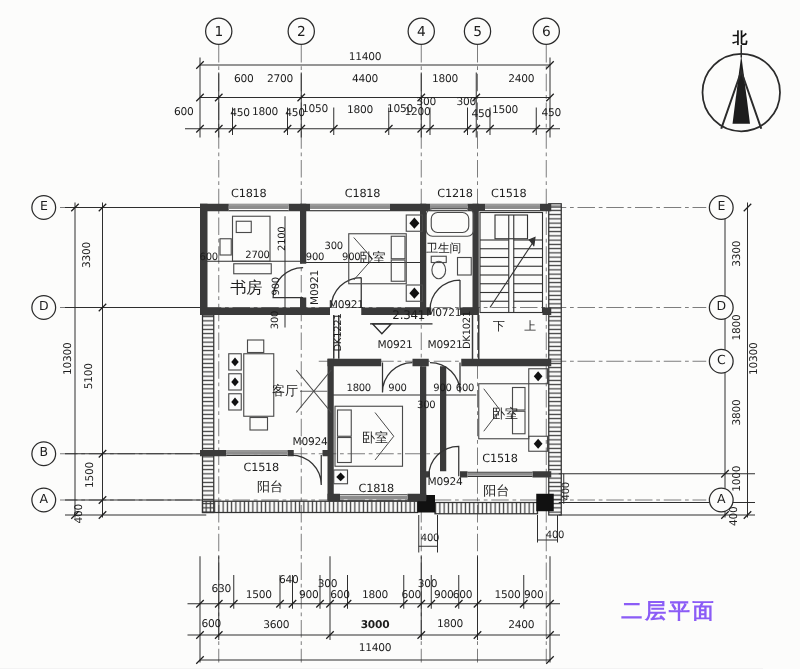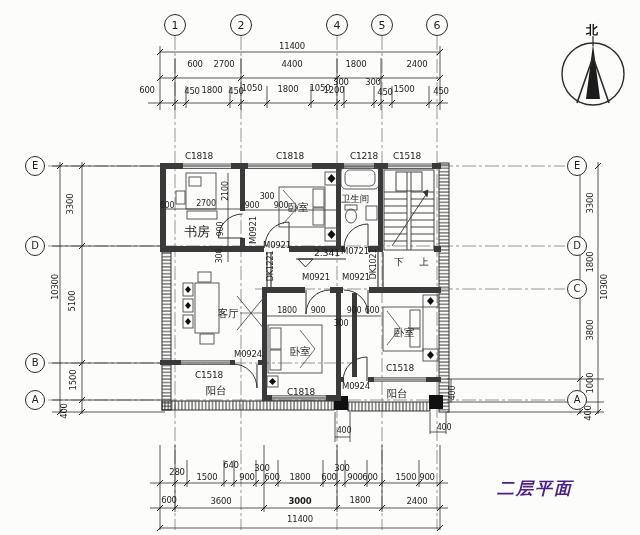--- a/index.html
+++ b/index.html
@@ -4,22 +4,22 @@
 <style>
   html,body{margin:0;padding:0;background:#e8e8e8;}
   #canvas{position:relative;width:640px;height:535px;background:#fcfcfb;overflow:hidden;
           font-family:"DejaVu Sans",sans-serif;}
   svg{position:absolute;left:0;top:0;}
   .lbl{position:absolute;color:#1d1d1d;white-space:nowrap;letter-spacing:-0.2px;line-height:1;
        transform:translate(-50%,-50%);}
   .lbl.rot{transform:translate(-50%,-50%) rotate(-90deg);}
   .bubble{border:1.2px solid #2a2a2a;border-radius:50%;background:#fcfcfb;display:flex;
           align-items:center;justify-content:center;}
-  #caption{position:absolute;left:497px;top:477px;font-size:17px;font-weight:bold;color:#4c1d95;
-           letter-spacing:2px;font-style:italic;}
+  #caption{position:absolute;left:497px;top:477px;font-size:17px;font-weight:bold;color:#8b5cf6;
+           letter-spacing:2px;}
   #north-label{position:absolute;left:586px;top:22px;font-size:12px;font-weight:bold;color:#111;}
 </style>
 </head>
 <body>
 
 <div id="canvas">
 
 <svg width="640" height="535" viewBox="0 0 640 535">
   <defs>
     <pattern id="hv" width="4" height="3.4" patternUnits="userSpaceOnUse">
@@ -391,21 +391,21 @@
       <div class="lbl rot" style="left: 55px; top: 287px; font-size: 8.5px;">10300</div>
       <div class="lbl rot" style="left: 72px; top: 301px; font-size: 8.5px;">5100</div>
       <div class="lbl rot" style="left: 73px; top: 380px; font-size: 8.5px;">1500</div>
       <div class="lbl rot" style="left: 64px; top: 411px; font-size: 8.5px;">400</div>
       <div class="lbl rot" style="left: 590px; top: 203px; font-size: 8.5px;">3300</div>
       <div class="lbl rot" style="left: 590px; top: 262px; font-size: 8.5px;">1800</div>
       <div class="lbl rot" style="left: 604px; top: 287px; font-size: 8.5px;">10300</div>
       <div class="lbl rot" style="left: 590px; top: 330px; font-size: 8.5px;">3800</div>
       <div class="lbl rot" style="left: 590px; top: 383px; font-size: 8.5px;">1000</div>
       <div class="lbl rot" style="left: 588px; top: 413px; font-size: 8.5px;">400</div>
-      <div class="lbl" style="left: 177px; top: 472px; font-size: 8.5px;">280</div>
+      <div class="lbl" style="left: 177px; top: 472px; font-size: 8.5px;">630</div>
       <div class="lbl" style="left: 207px; top: 477px; font-size: 8.5px;">1500</div>
       <div class="lbl" style="left: 231px; top: 465px; font-size: 8.5px;">640</div>
       <div class="lbl" style="left: 247px; top: 477px; font-size: 8.5px;">900</div>
       <div class="lbl" style="left: 262px; top: 468px; font-size: 8.5px;">300</div>
       <div class="lbl" style="left: 272px; top: 477px; font-size: 8.5px;">600</div>
       <div class="lbl" style="left: 300px; top: 477px; font-size: 8.5px;">1800</div>
       <div class="lbl" style="left: 329px; top: 477px; font-size: 8.5px;">600</div>
       <div class="lbl" style="left: 342px; top: 468px; font-size: 8.5px;">300</div>
       <div class="lbl" style="left: 355px; top: 477px; font-size: 8.5px;">900</div>
       <div class="lbl" style="left: 370px; top: 477px; font-size: 8.5px;">600</div>

